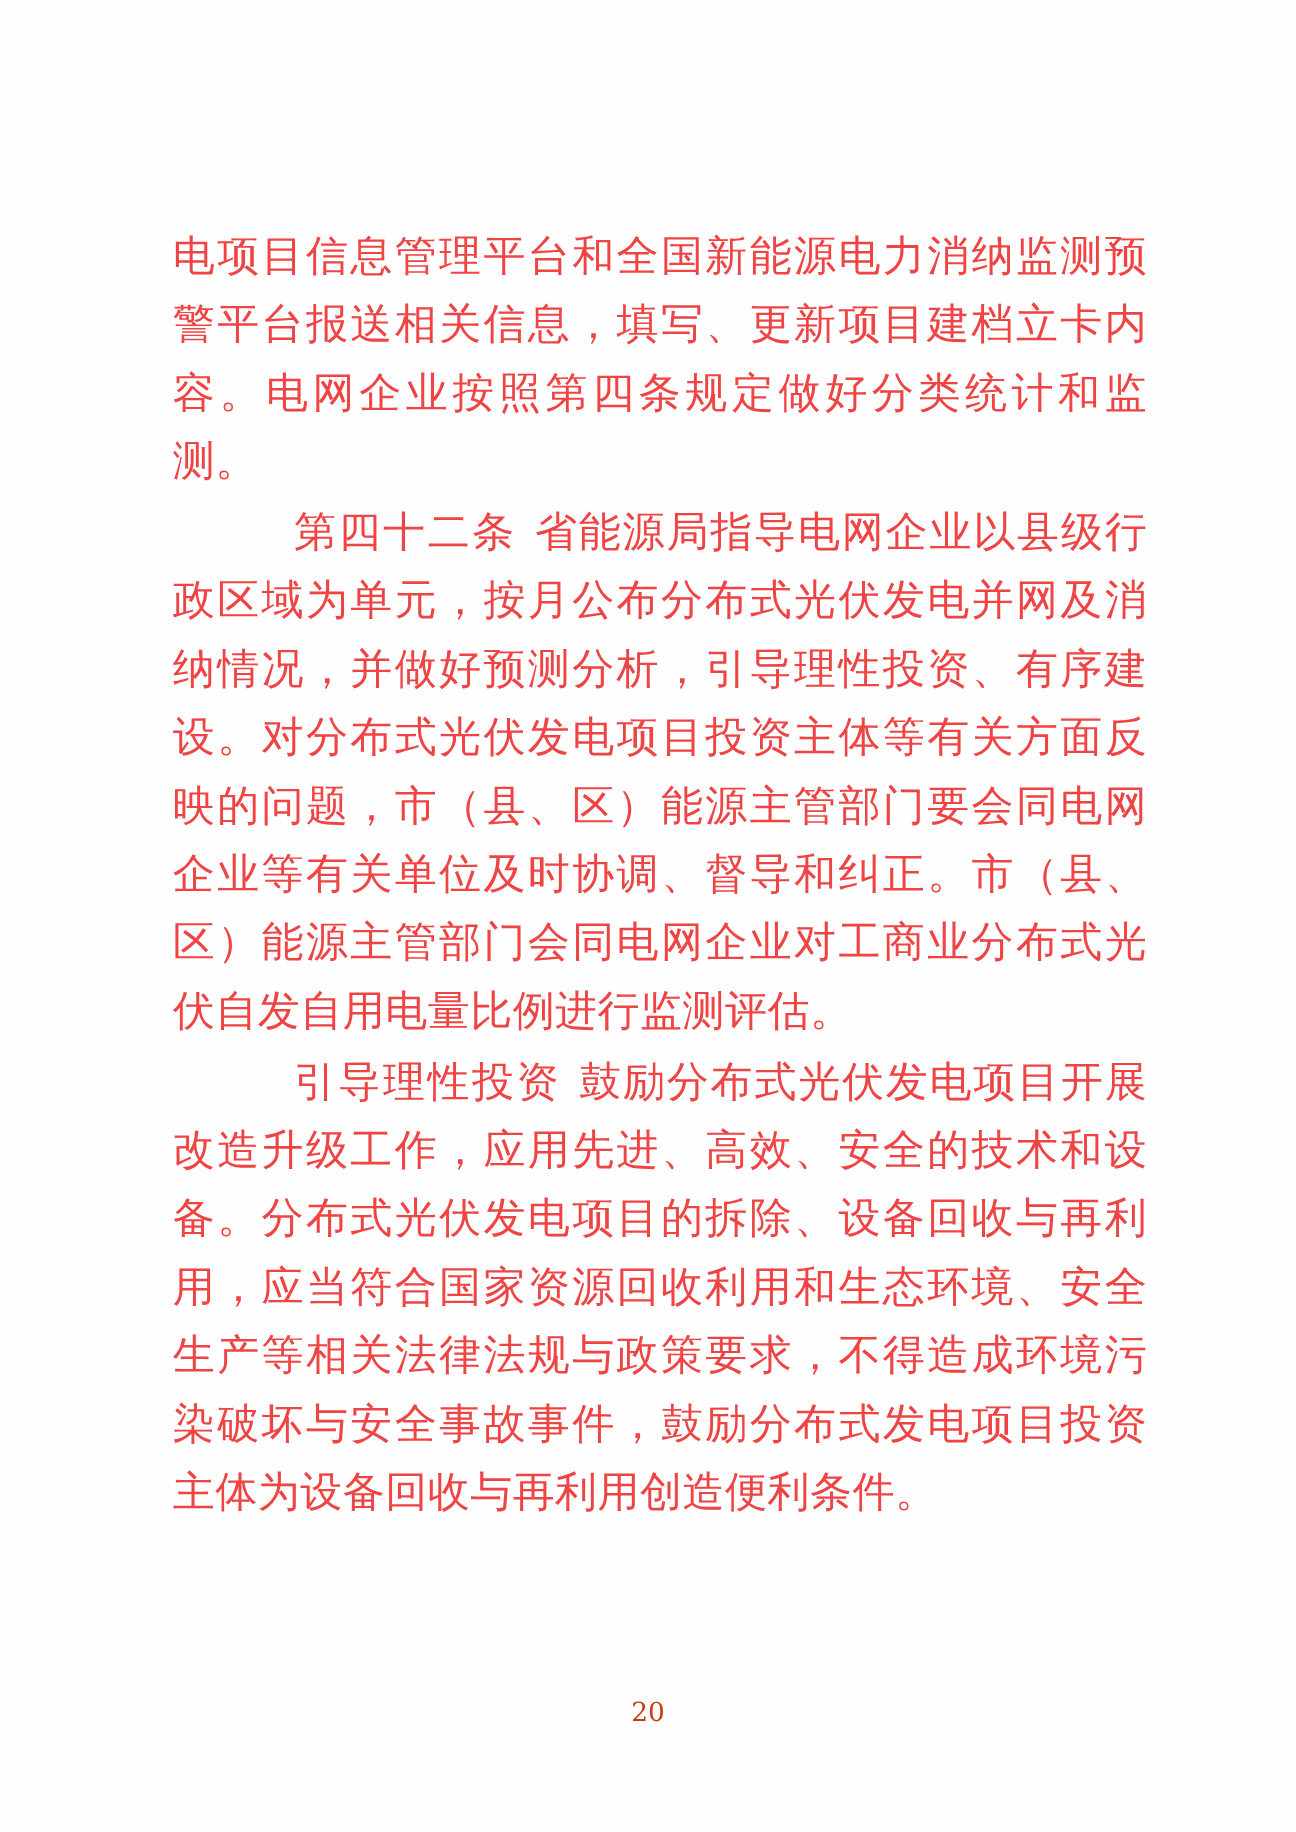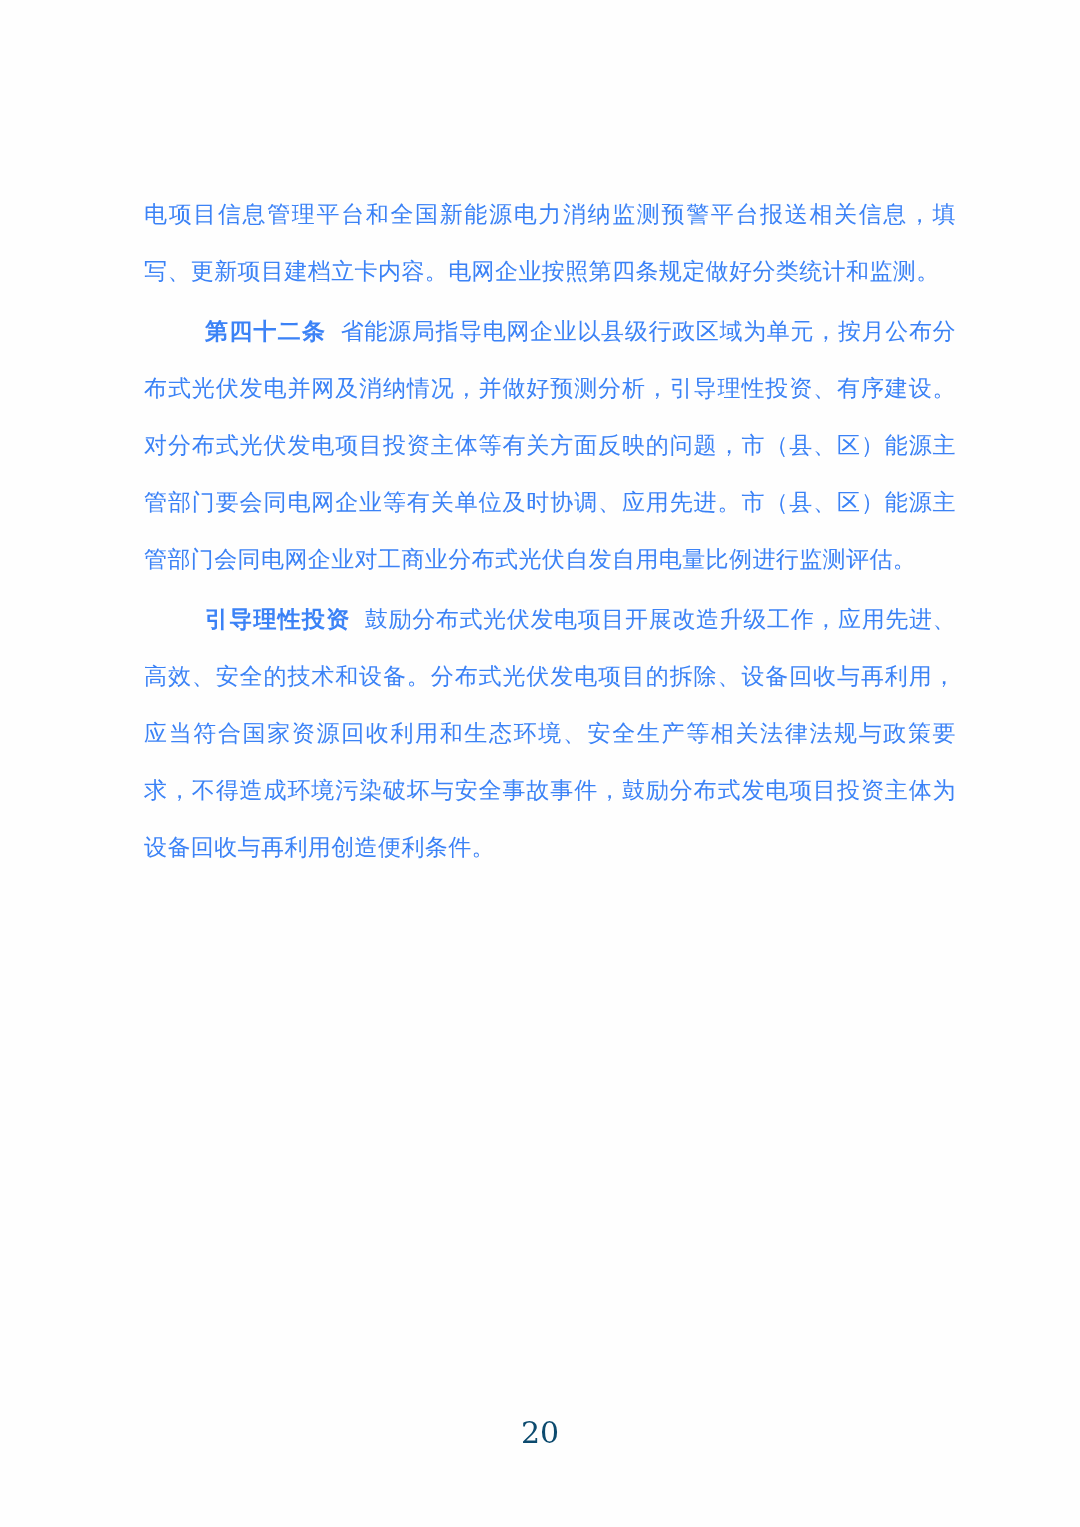--- a/index.html
+++ b/index.html
@@ -23,66 +23,67 @@
     height: 1527px;
     background: #fefefe;
   }
   .content {
     position: absolute;
     left: 144px;
     top: 186px;
     width: 812px;
   }
   .para {
-    font-size: 23px;
+    font-size: 35px;
     line-height: 57px;
     letter-spacing: 0.4px;
     text-align: justify;
     text-justify: inter-ideograph;
     margin: 0 0 0 0;
-    color: #3b82f6;
+    color: #ef4444;
   }
   .para + .para {
     margin-top: 2px;
   }
   .indent {
     text-indent: 61px;
   }
   .label {
-    font-weight: 700;
+    font-weight: 400;
     letter-spacing: 1px;
+    margin-left: 40px;
   }
   .label-gap {
     display: inline-block;
     width: 14px;
   }
   .page-number {
     position: absolute;
     left: 0;
     top: 1415px;
     width: 1080px;
     text-align: center;
-    font-size: 30px;
+    font-size: 22px;
     font-family: "DejaVu Serif", "Liberation Serif", serif;
-    color: #0c4a6e;
+    color: #c2410c;
   }
 </style>
 </head>
 <body>
 
 <div class="page">
 
   <div class="content">
 
     <p class="para">
       <span>电项目信息管理平台和全国新能源电力消纳监测预警平台报送相关信息，填写、更新项目建档立卡内容。电网企业按照第四条规定做好分类统计和监测。</span>
     </p>
 
     <p class="para indent">
-      <span class="label">第四十二条</span><span class="label-gap"></span><span>省能源局指导电网企业以县级行政区域为单元，按月公布分布式光伏发电并网及消纳情况，并做好预测分析，引导理性投资、有序建设。对分布式光伏发电项目投资主体等有关方面反映的问题，市（县、区）能源主管部门要会同电网企业等有关单位及时协调、应用先进。市（县、区）能源主管部门会同电网企业对工商业分布式光伏自发自用电量比例进行监测评估。</span>
+      <span class="label">第四十二条</span><span class="label-gap"></span><span>省能源局指导电网企业以县级行政区域为单元，按月公布分布式光伏发电并网及消纳情况，并做好预测分析，引导理性投资、有序建设。对分布式光伏发电项目投资主体等有关方面反映的问题，市（县、区）能源主管部门要会同电网企业等有关单位及时协调、督导和纠正。市（县、区）能源主管部门会同电网企业对工商业分布式光伏自发自用电量比例进行监测评估。</span>
     </p>
 
     <p class="para indent">
       <span class="label">引导理性投资</span><span class="label-gap"></span><span>鼓励分布式光伏发电项目开展改造升级工作，应用先进、高效、安全的技术和设备。分布式光伏发电项目的拆除、设备回收与再利用，应当符合国家资源回收利用和生态环境、安全生产等相关法律法规与政策要求，不得造成环境污染破坏与安全事故事件，鼓励分布式发电项目投资主体为设备回收与再利用创造便利条件。</span>
     </p>
 
 
   </div>
 
   <div class="page-number">20</div>

